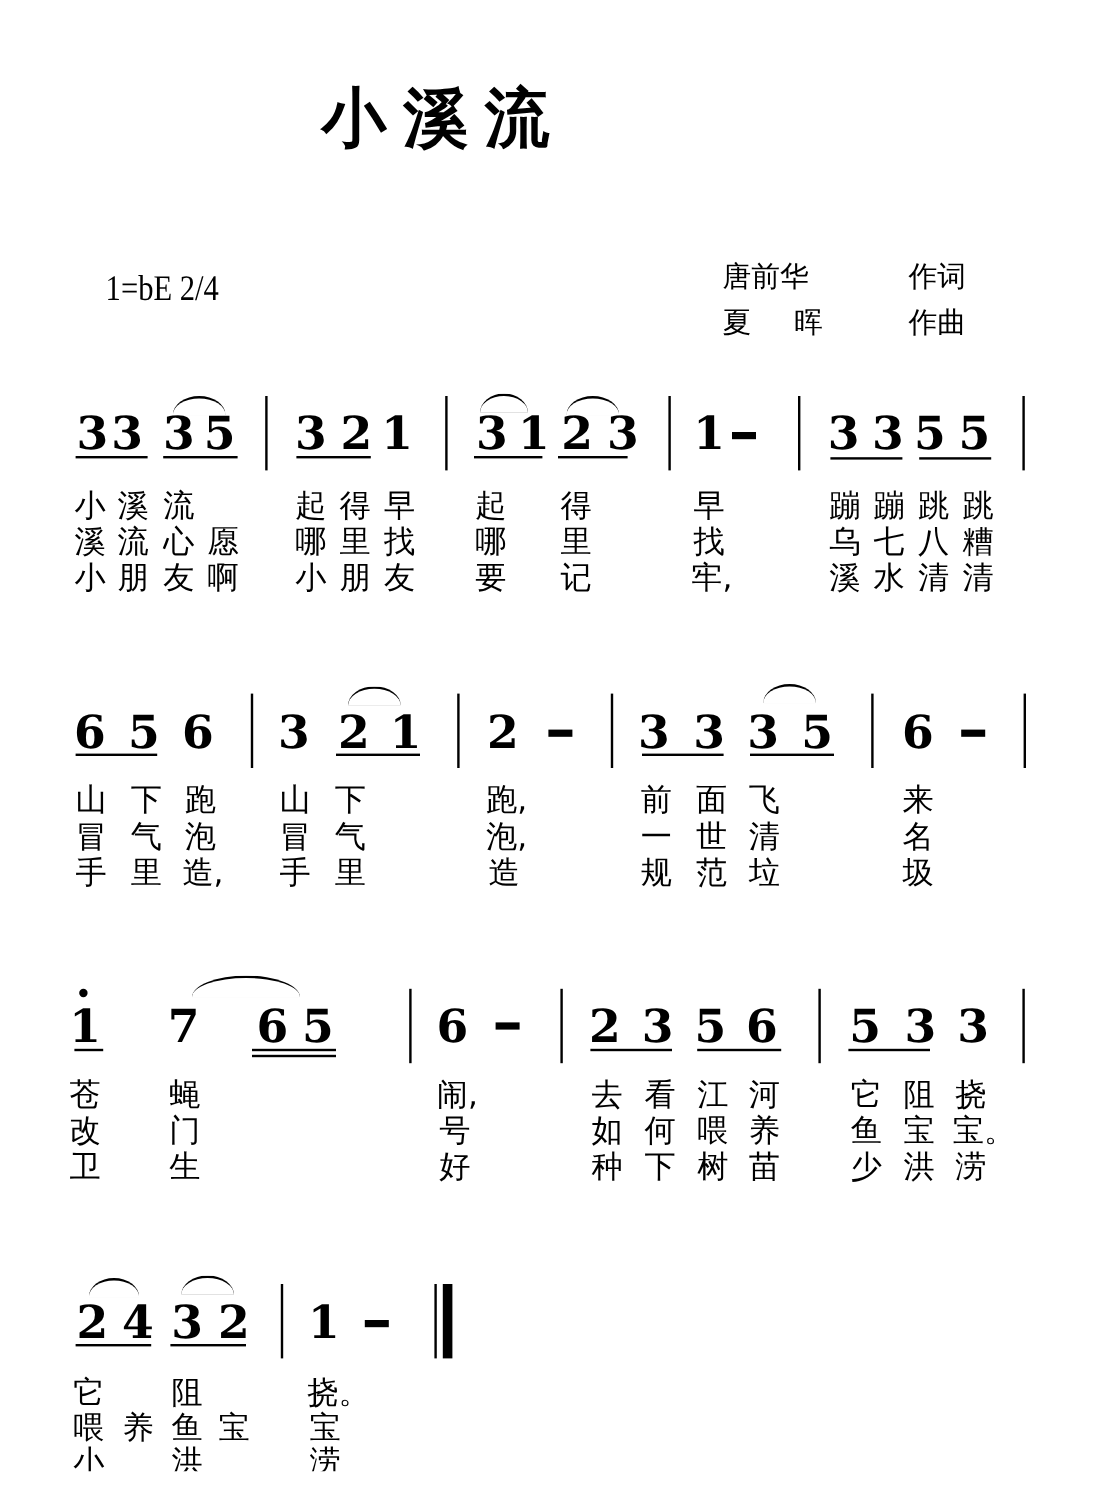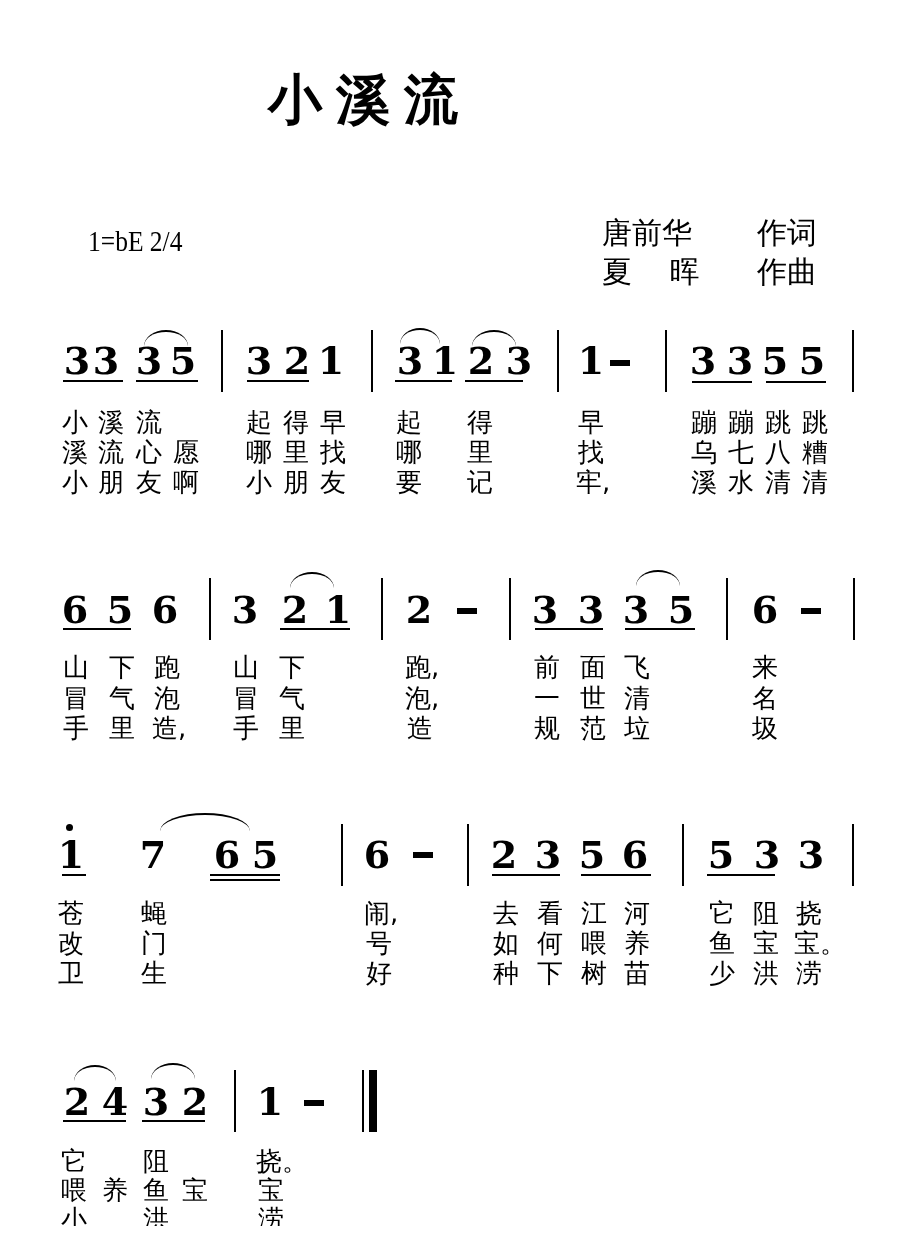--- a/index.html
+++ b/index.html
@@ -1,19 +1,19 @@
 <!DOCTYPE html>
 <html><head>
 <meta charset="utf-8">
 <style>
   html, body { margin: 0; padding: 0; background: #ffffff; }
   body { width: 912px; height: 1257px; position: relative; overflow: hidden; font-family: "DejaVu Serif", serif; color: #000; }
   .title { position: absolute; left: 268px; top: 40px; font-family: Liberation Sans, sans-serif; font-size: 54px; font-weight: bold; letter-spacing: 14px; line-height: 1; margin-top: 32px; }
   .key { position: absolute; left: 88px; top: 226px; font-family: "Liberation Serif", serif; font-size: 30px; line-height: 1; transform: scaleX(0.85); transform-origin: left top; }
-  .credit { position: absolute; font-family: "DejaVu Sans", sans-serif; font-size: 30px; line-height: 1; }
+  .credit { position: absolute; font-family: "DejaVu Sans", sans-serif; font-size: 24px; line-height: 1; }
   .note { position: absolute; font-family: "DejaVu Serif", serif; font-weight: bold; font-size: 38px; line-height: 1; width: 30px; text-align: center; }
   .dash { position: absolute; height: 6px; width: 20px; background: #000; }
   .bar { position: absolute; width: 2px; background: #000; }
   .bar-thick { position: absolute; width: 8px; background: #000; }
   .uline { position: absolute; height: 2px; background: #000; }
   .tie { position: absolute; border-top: 2px solid #000; border-radius: 50% 50% 0 0 / 100% 100% 0 0; height: 14px; }
   .dot { position: absolute; width: 7px; height: 7px; border-radius: 50%; background: #000; }
   .lyric { position: absolute; font-family: "DejaVu Sans", sans-serif; font-size: 26px; line-height: 1; width: 30px; text-align: center; }
   .clip { position: absolute; left: 0; top: 1196px; width: 912px; height: 30px; overflow: hidden; }
 </style>

